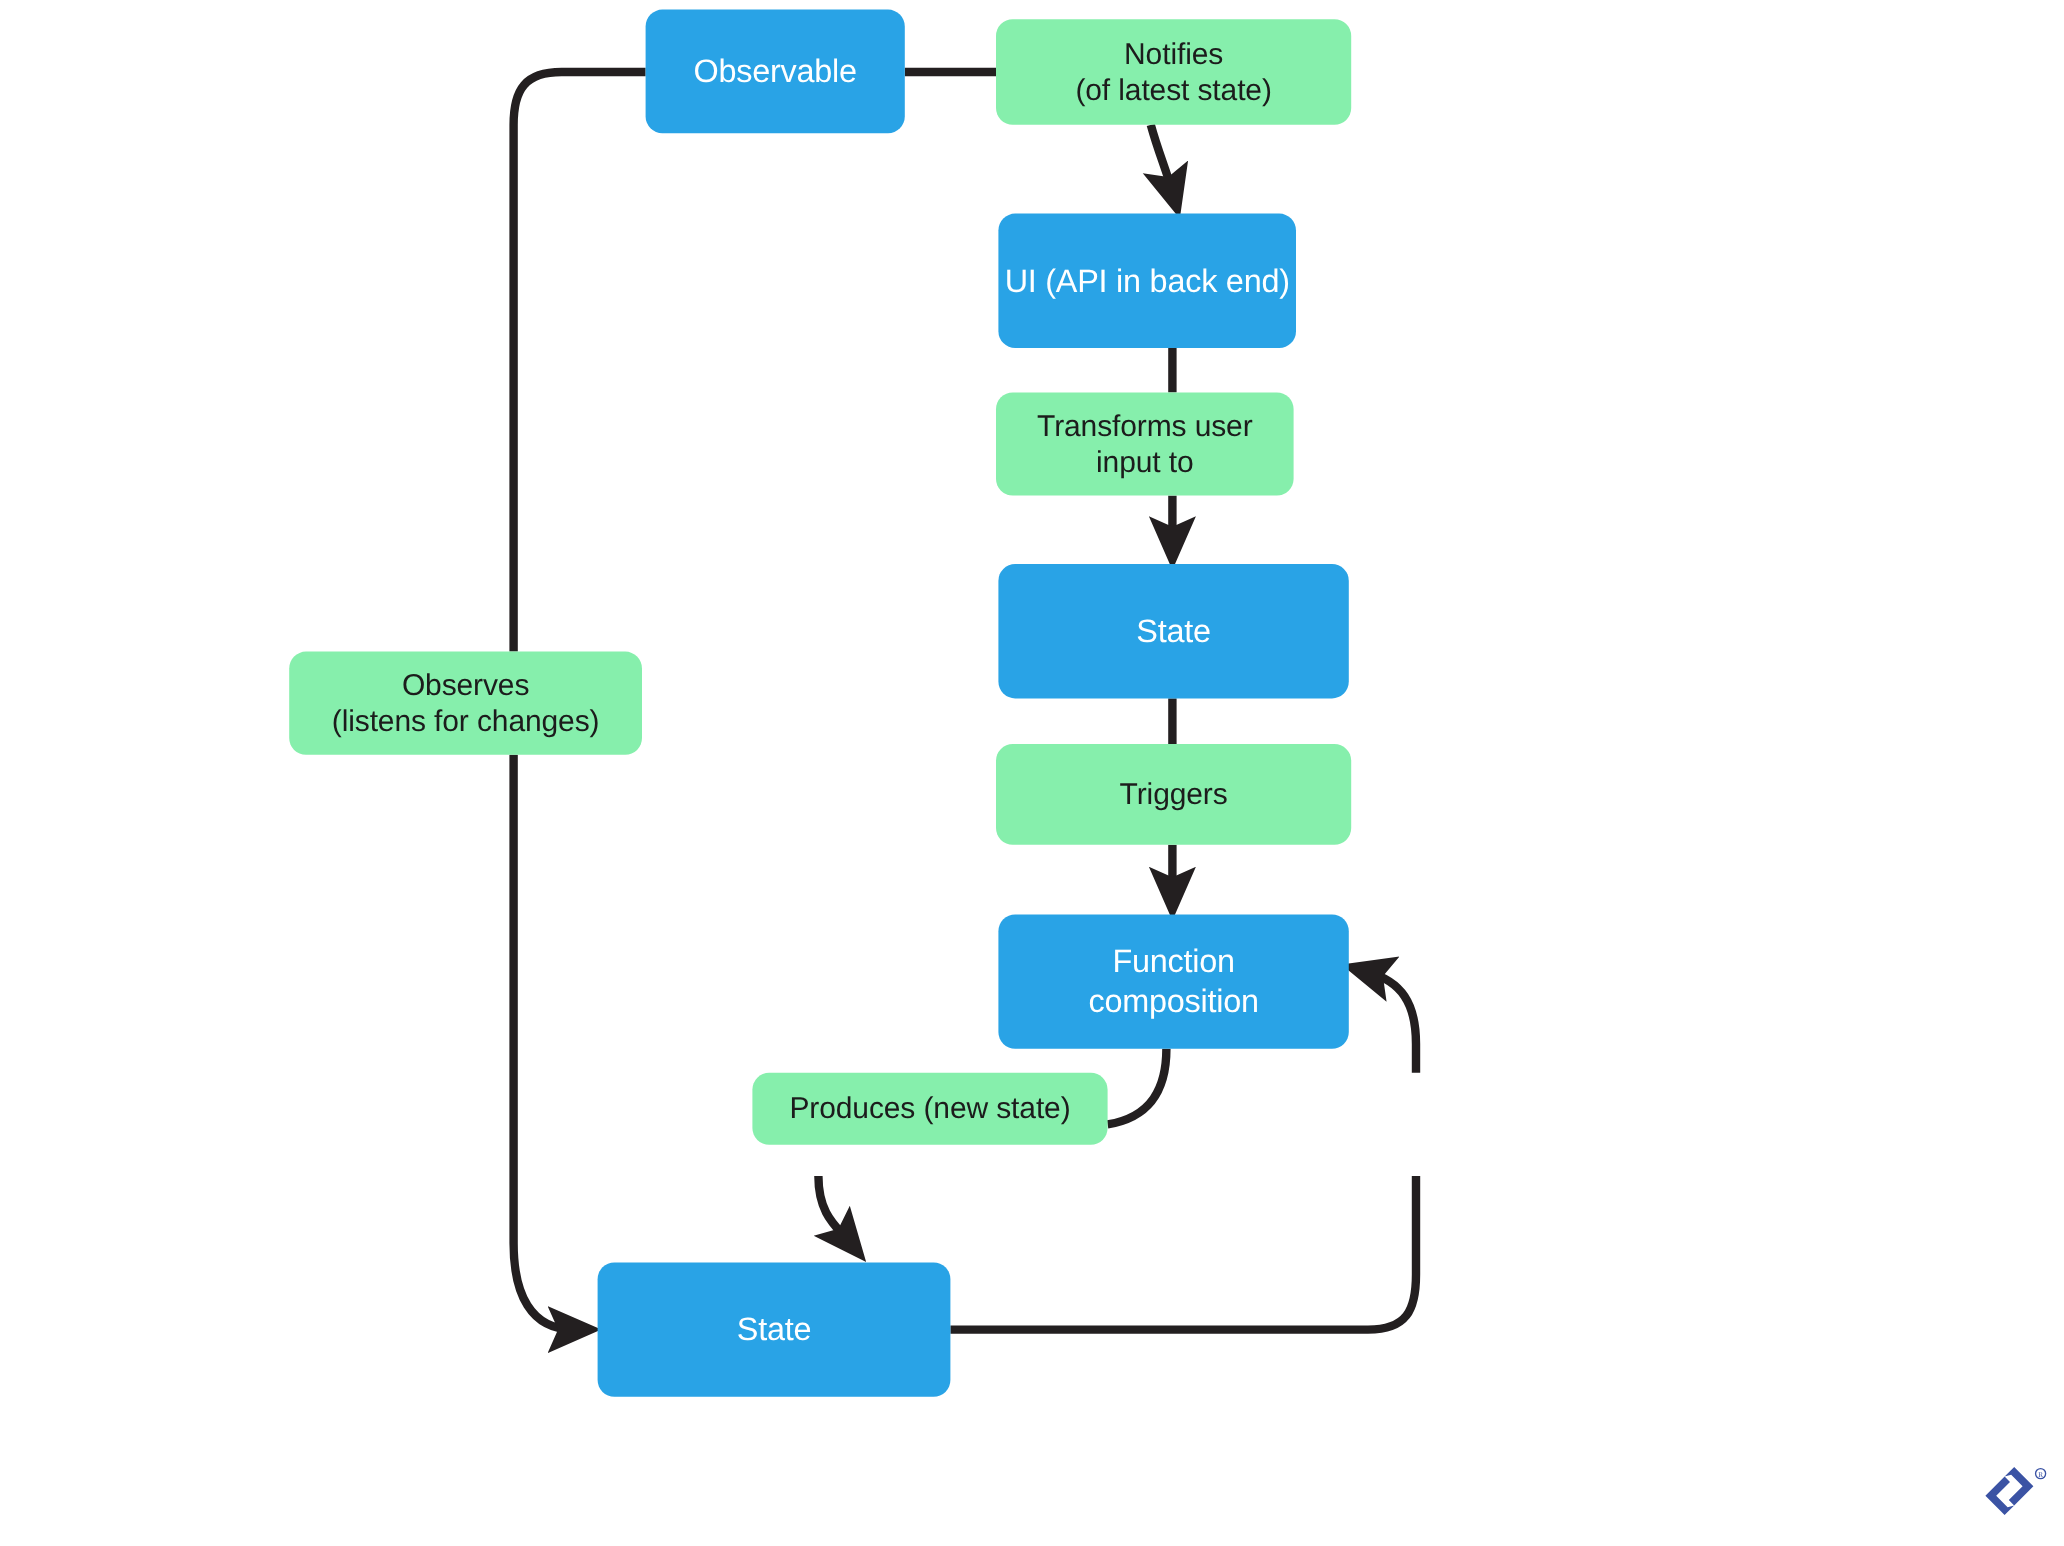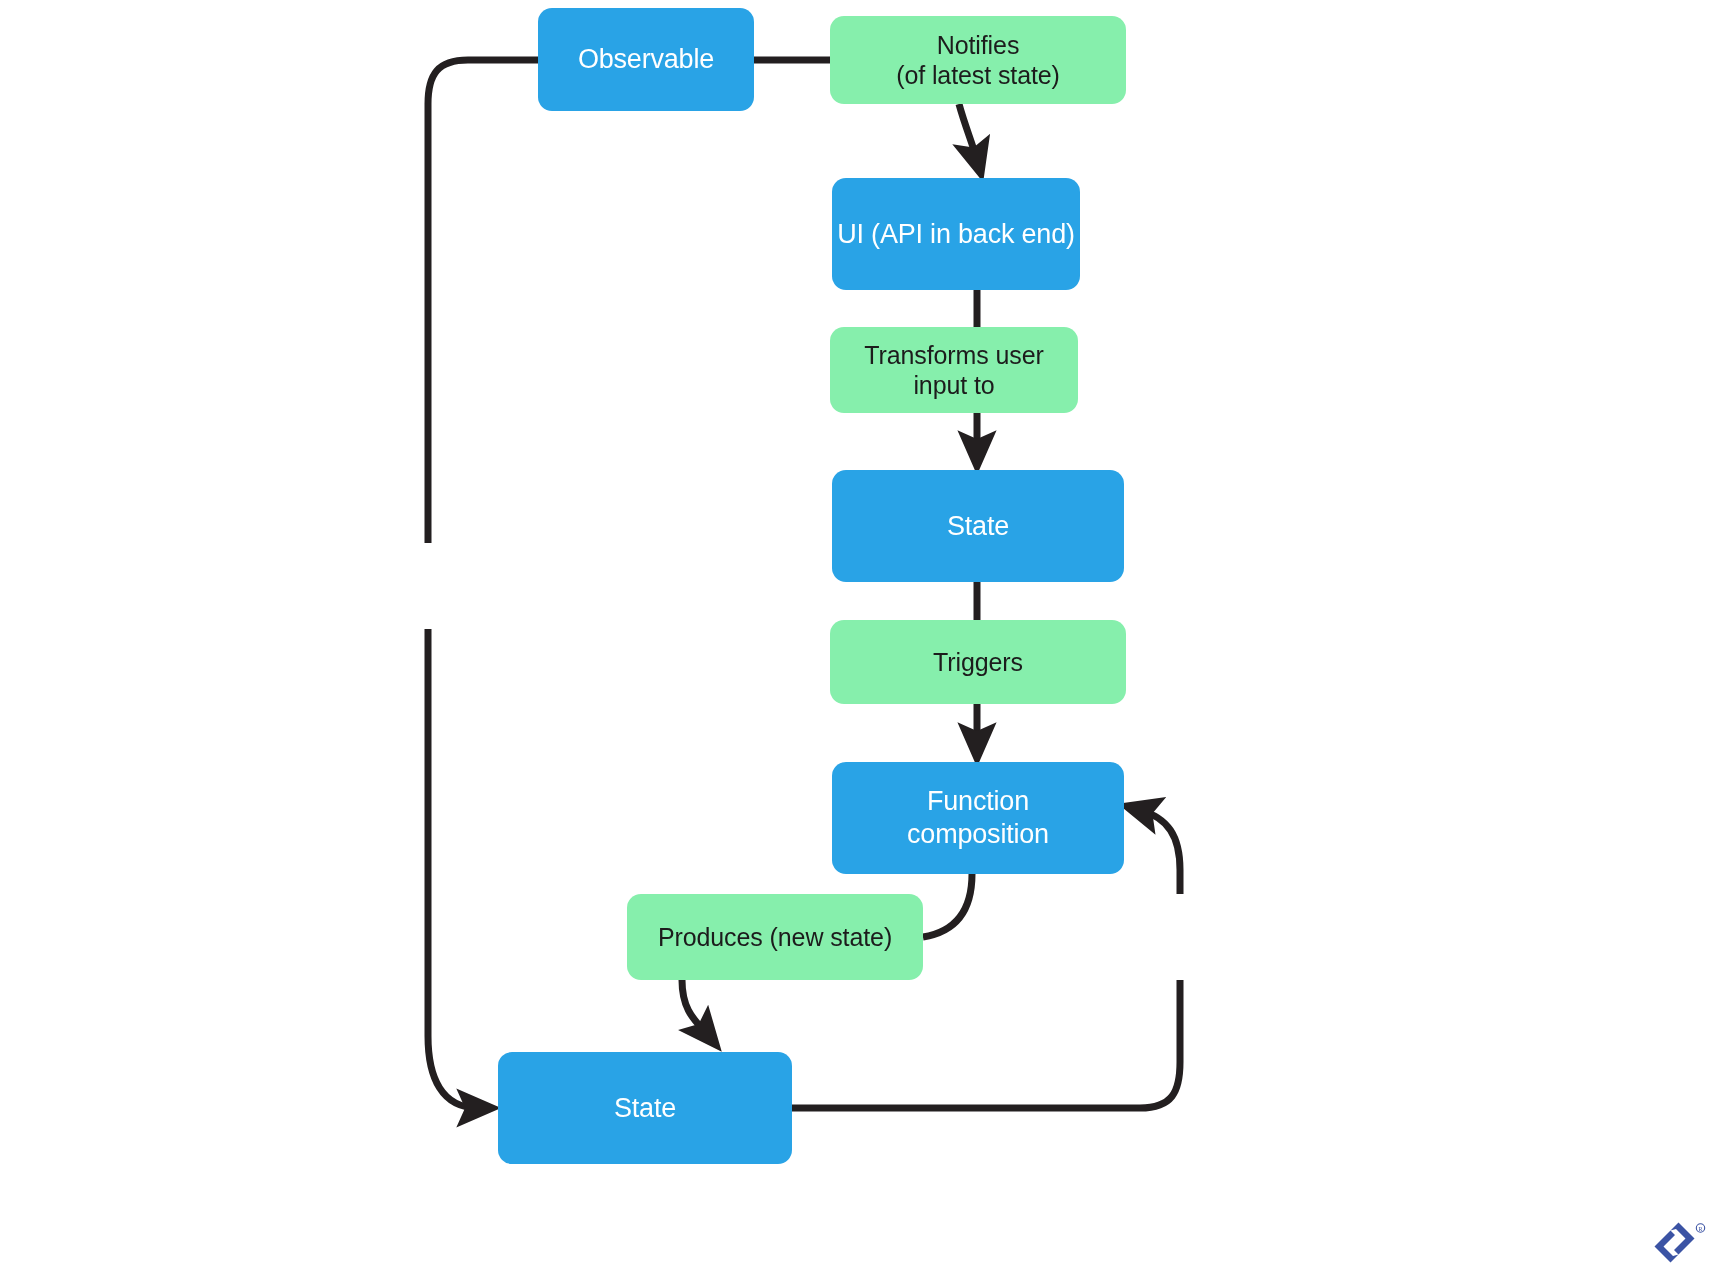--- a/index.html
+++ b/index.html
@@ -119,25 +119,29 @@
 
   <div class="node label" style="left:830px; top:620px; width:296px; height:84px;">
     <span>Triggers</span>
   </div>
 
   <div class="node primary" style="left:832px; top:762px; width:292px; height:112px;">
     <span>Function
 composition</span>
   </div>
 
-  <div class="node label" style="left:627px; top:894px; width:296px; height:86px;">
+  <div class="node label" style="left:627px; top:894px; width:296px; height:60px;">
     <span>Produces (new state)</span>
   </div>
 
 
+  <div class="node label" style="left:241px; top:543px; width:294px; height:86px;">
+    <span>Observes
+(listens for changes)</span>
+  </div>
 
   <div class="node primary" style="left:498px; top:1052px; width:294px; height:112px;">
     <span>State</span>
   </div>
 
   <svg id="logo" style="left:1650px; top:1222px;" width="58" height="52" viewBox="0 0 58 52" xmlns="http://www.w3.org/2000/svg">
     <g fill="#3b53a4">
       <path d="M20.5,8.5 L28.5,0.5 L44.5,16.5 L28.5,32.5 L24.0,28.0 L35.5,16.5 L26.0,7.0 Z"></path>
       <path d="M28.5,32.5 L20.5,40.5 L4.5,24.5 L20.5,8.5 L25.0,13.0 L13.5,24.5 L23.0,34.0 Z"></path>
       <circle cx="50.5" cy="6.0" r="4.2" fill="none" stroke="#3b53a4" stroke-width="1.1"></circle>

